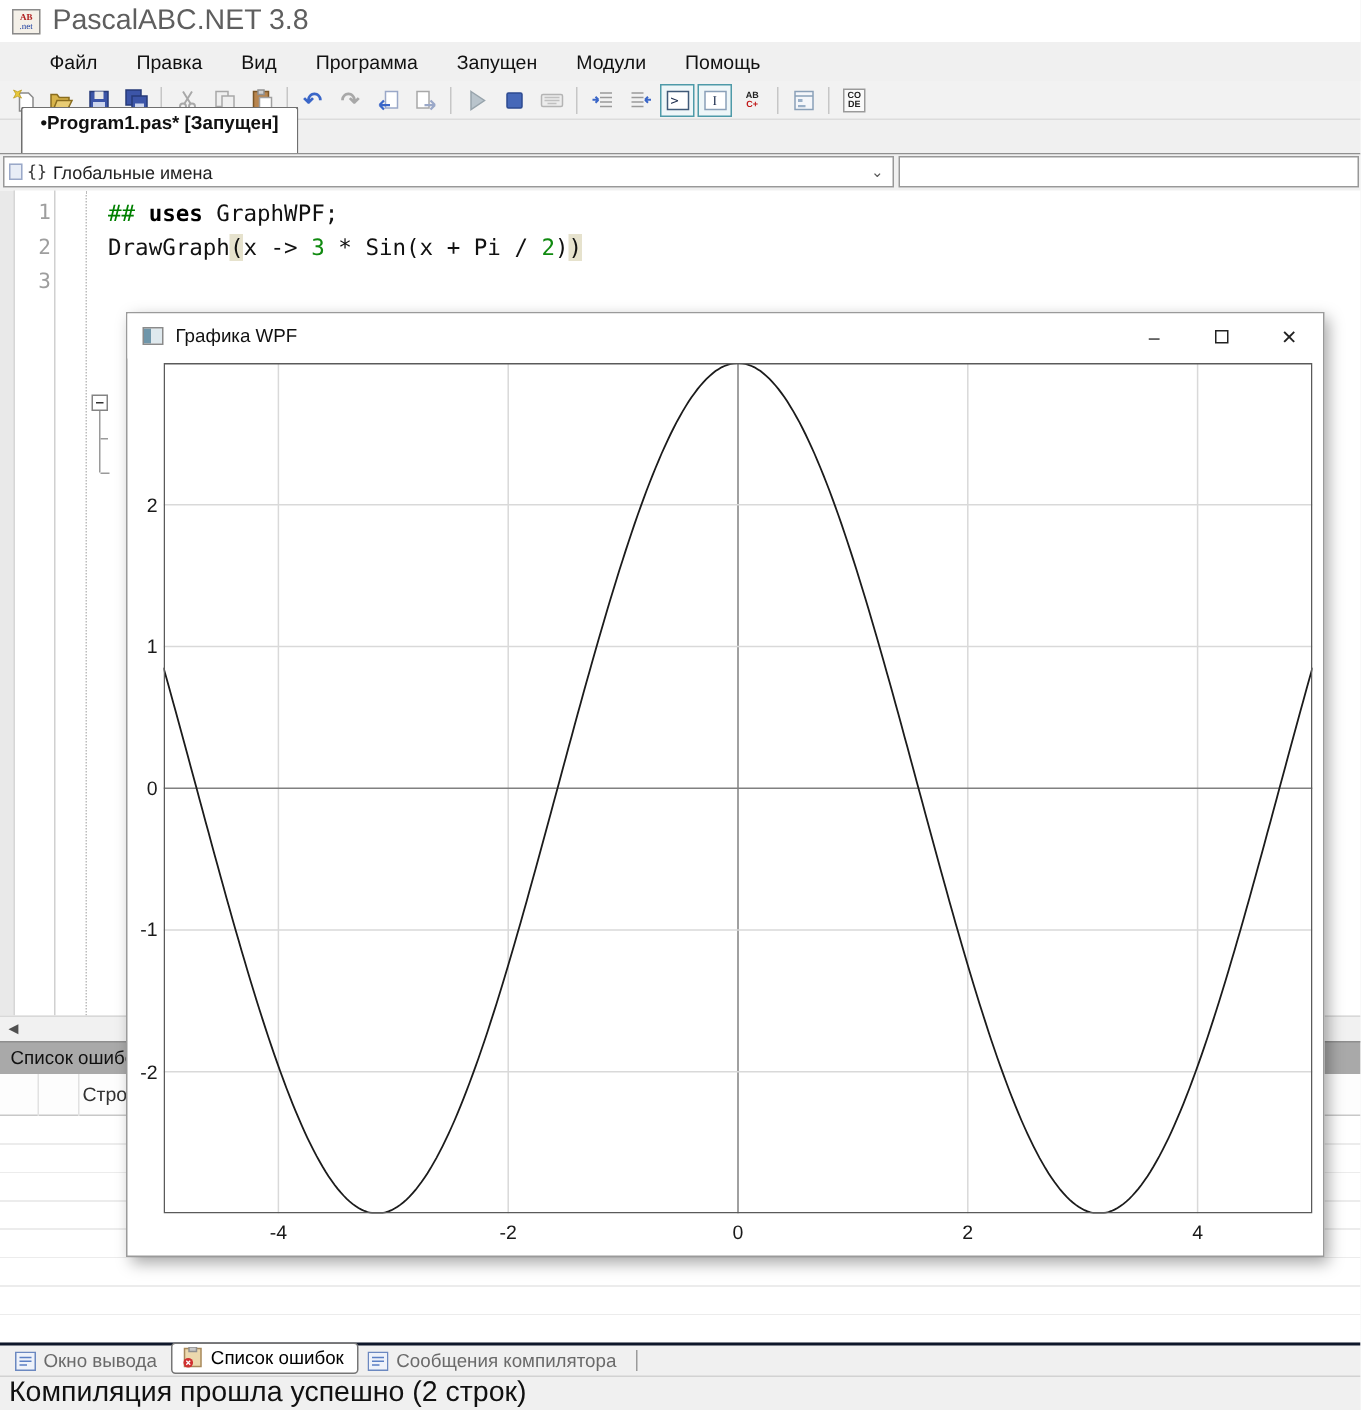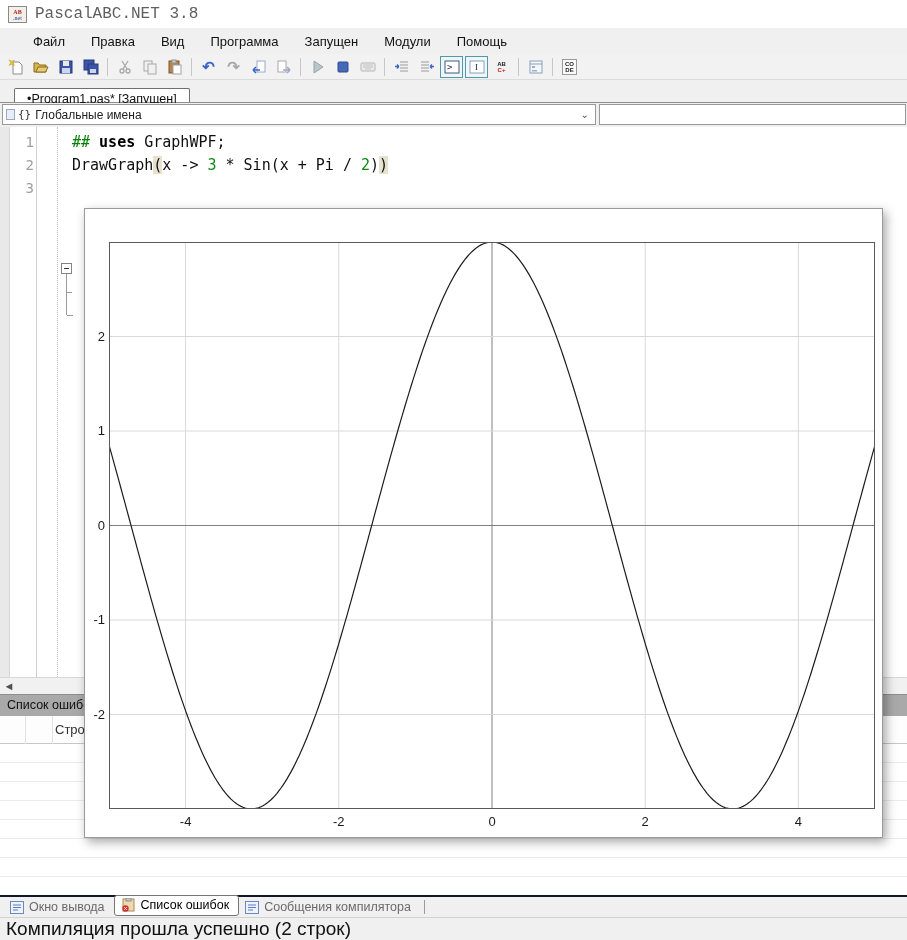--- a/index.html
+++ b/index.html
@@ -3,40 +3,40 @@
 <meta charset="utf-8">
 <style>
   * { margin:0; padding:0; box-sizing:border-box; }
   html,body { width:907px; height:940px; overflow:hidden; }
   body { font-family:"Liberation Sans", sans-serif; background:#f0f0f0; position:relative; }
 
   
   .titlebar { position:absolute; left:0; top:0; width:907px; height:28px; background:#ffffff; display:flex; align-items:center; }
   .app-icon { width:19px; height:17px; margin-left:8px; border:1px solid #8a8a8a; background:#f4f0e8; font-family:"Liberation Serif",serif; font-size:6px; line-height:6px; text-align:center; padding-top:2px; }
   .app-icon b { color:#b02020; } .app-icon i { color:#2040a0; font-style:normal; }
-  .app-title { margin-left:8px; font-size:16px; color:#5f5f5f;font-family:Liberation Mono, monospace; }
+  .app-title { margin-left:8px; font-size:19px; color:#5f5f5f; }
 
   
   .menubar { position:absolute; left:16px; top:28px; width:907px; height:26px; background:#f0f0f0; display:flex; align-items:center; padding-left:4px; }
   .menu-item { font-size:13px; color:#111; padding:4px 13px; cursor:default; }
 
   
   .toolbar { position:absolute; left:0; top:54px; width:907px; height:26px; background:#f2f2f2; border-bottom:1px solid #dcdcdc; display:flex; align-items:center; padding-left:3px; }
   .tbtn { width:23px; height:22px; display:flex; align-items:center; justify-content:center; margin:0 1px; }
   .tsep { width:1px; height:18px; background:#c6c6c6; margin:0 4px; }
   .toggled { border:1px solid #4e9aa8; background:#eef6f8; }
   .glyph-blue { color:#3a66c8; font-size:15px; font-weight:bold; }
   .glyph-gray { color:#a8a8a8; font-size:15px; font-weight:bold; }
   .mini-label { font-size:6px; line-height:6px; font-weight:bold; color:#222; text-align:center; font-family:"Liberation Sans",sans-serif; }
   .mini-label .red { color:#c01818; }
   .code-btn { border:1px solid #9a9a9a; background:#fafafa; padding:1px 2px; }
 
   
   .doctabbar { position:absolute; left:0; top:80px; width:907px; height:23px; background:#f0f0f0; border-bottom:1px solid #8f8f8f; }
-  .doctab { position:absolute; left:14px; bottom:0; height:14px; background:#ffffff; border:1px solid #6f6f6f; border-bottom:none; border-radius:2px 2px 0 0; padding:0 12px; font-size:12.5px; font-weight:normal; color:#111; line-height:20px; }
+  .doctab { position:absolute; left:14px; bottom:0; height:31px; background:#ffffff; border:1px solid #6f6f6f; border-bottom:none; border-radius:2px 2px 0 0; padding:0 12px; font-size:12.5px; font-weight:bold; color:#111; line-height:20px; }
 
   
   .navrow { position:absolute; left:0; top:103px; width:907px; height:24px; background:#f0f0f0; }
   .combo { position:absolute; top:1px; height:21px; background:#fff; border:1px solid #989898; display:flex; align-items:center; font-size:12px; color:#222; }
   .combo1 { left:2px; width:594px; }
   .combo2 { left:599px; width:307px; }
   .combo .page-ic { width:9px; height:11px; background:#e8edf6; border:1px solid #9aa8c8; margin:0 3px 0 3px; }
   .combo .braces { font-family:"DejaVu Sans Mono",monospace; font-size:11px; color:#333; margin-right:4px; }
   .combo .chev { margin-left:auto; margin-right:6px; color:#555; font-size:10px; }
 
@@ -348,20 +348,31 @@
         </svg>
       </span>
     <span>Сообщения компилятора</span>
   </div>
   <div class="btab-sep"></div>
 </div>
 
 <div class="statusbar">Компиляция прошла успешно (2 строк)</div>
 
 <div class="wpf-window">
+  <div class="wpf-titlebar">
+    <div class="wpf-icon"></div>
+    <div class="wpf-title">Графика WPF</div>
+    <div class="wpf-btns">
+      <div class="wpf-btn">–</div>
+      <div class="wpf-btn">
+          <span class="max-box"></span>
+        </div>
+      <div class="wpf-btn">✕</div>
+    </div>
+  </div>
   <svg class="plot-svg" width="766" height="567">
       <line x1="76.60000000000001" y1="0" x2="76.60000000000001" y2="567" stroke="#d9d9d9" stroke-width="1"></line>
       <line x1="229.79999999999998" y1="0" x2="229.79999999999998" y2="567" stroke="#d9d9d9" stroke-width="1"></line>
       <line x1="383" y1="0" x2="383" y2="567" stroke="#808080" stroke-width="1"></line>
       <line x1="536.1999999999999" y1="0" x2="536.1999999999999" y2="567" stroke="#d9d9d9" stroke-width="1"></line>
       <line x1="689.4" y1="0" x2="689.4" y2="567" stroke="#d9d9d9" stroke-width="1"></line>
       <line x1="0" y1="94.5" x2="766" y2="94.5" stroke="#d9d9d9" stroke-width="1"></line>
       <line x1="0" y1="189" x2="766" y2="189" stroke="#d9d9d9" stroke-width="1"></line>
       <line x1="0" y1="283.5" x2="766" y2="283.5" stroke="#808080" stroke-width="1"></line>
       <line x1="0" y1="378" x2="766" y2="378" stroke="#d9d9d9" stroke-width="1"></line>

